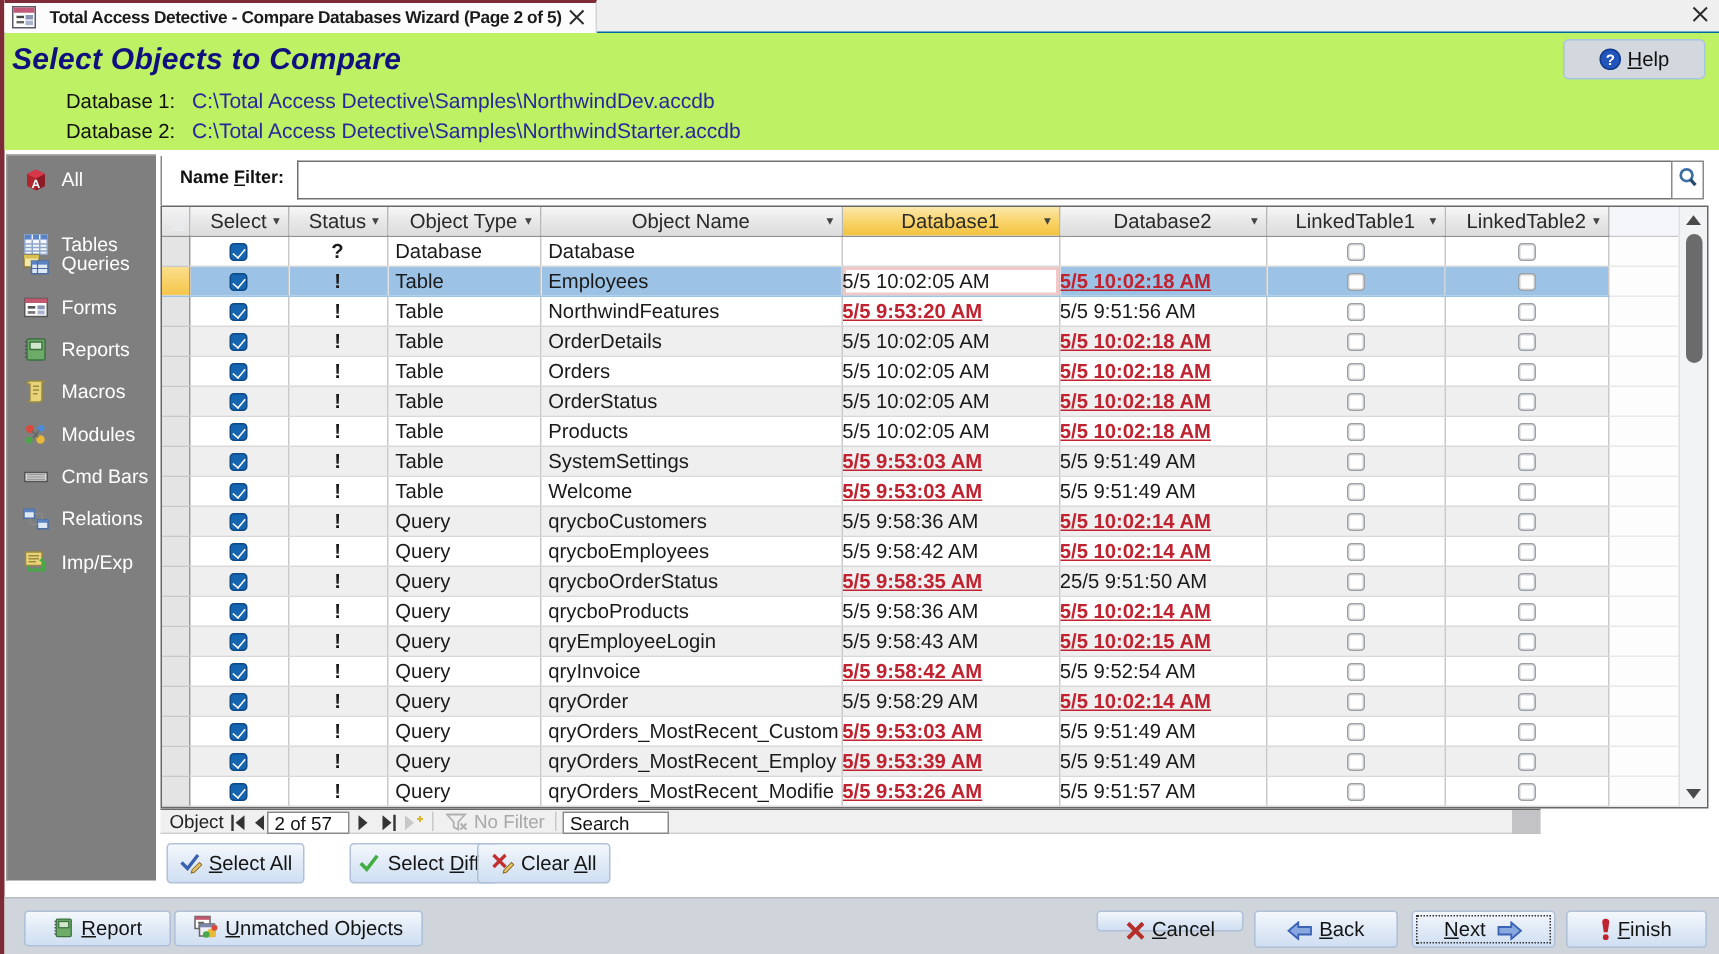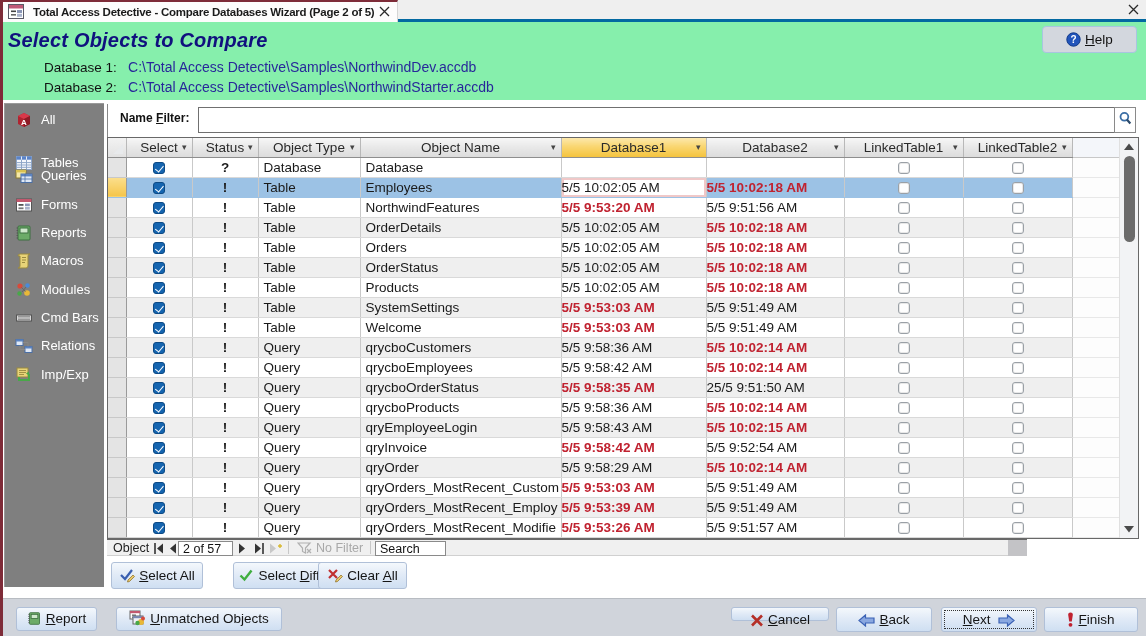--- a/index.html
+++ b/index.html
@@ -2,30 +2,30 @@
 <html><head>
 <meta charset="utf-8">
 <style>
 * { margin:0; padding:0; box-sizing:border-box; }
 html,body { width:1146px; height:636px; overflow:hidden; }
 body { font-family:"Liberation Sans", sans-serif; position:relative; background:#fff; }
 #win { position:absolute; inset:0; }
 #maroonbar { position:absolute; left:0; top:0; width:3px; height:636px; background:#7e2b38; }
 
 
-#titlestrip { position:absolute; left:3px; top:0; right:0; height:22px; background:#efefef; border-bottom:3px solid #0369a1;}
+#titlestrip { position:absolute; left:3px; top:0; right:0; height:22px; background:#efefef; border-bottom:1px solid #0369a1;}
 #tab { position:absolute; left:0; top:0; width:395px; height:22px; background:#fdfcfc; border-top:2px solid #7e2b38; border-right:1px solid #d5d5d5;}
 #tab .ticon { position:absolute; left:5px; top:2px; }
 #tab .ttext { position:absolute; left:30px; top:4px; font-size:11.5px; font-weight:bold; color:#1a1a1a; white-space:nowrap; letter-spacing:-0.25px;}
 .xmark { stroke:#2a2a2a; stroke-width:1.3; }
 #tabx { position:absolute; left:376px; top:4px;}
 #winx { position:absolute; right:7px; top:4px;}
 
 
-#heading { position:absolute; left:3px; top:22px; right:0; height:78px; background:#86efac; }
+#heading { position:absolute; left:3px; top:22px; right:0; height:78px; background:#bef264; }
 #heading h1 { position:absolute; left:5px; top:7px; font-size:20px; font-style:italic; font-weight:bold; color:#10107e; letter-spacing:0.2px;}
 .dbrow { position:absolute; left:5px; font-size:13.5px; color:#111;margin-left:36px; }
 .dbrow .path { color:#28289a; font-size:14px; }
 #db1 { top:37px; }
 #db2 { top:57px; }
 #helpbtn { position:absolute; right:9px; top:4px; width:95px; height:27px; background:#d3d7de; border:1px solid #a8c5e0; border-radius:4px; font-size:13.5px; color:#111; text-align:center; line-height:25px;}
 #helpbtn u { text-decoration:underline; }
 
 
 #sidebar { position:absolute; left:4px; top:103px; width:100px; height:484px; background:#7f7f7f; border-top:1px solid #9a9a9a; border-left:1px solid #9a9a9a;}
@@ -59,21 +59,21 @@
 tr.rw td { background:#fff; }
 tr.rg td { background:#efefef; }
 tr.rw td.rh, tr.rg td.rh { background:#e4e4e4; }
 tr.rw td.empt, tr.rg td.empt { background:#fdfdfd; }
 tr.rsel td { background:#9cc2e5; border-bottom-color:#9cc2e5; }
 tr.rsel td.rhsel { background:linear-gradient(#fbdf8d,#f5c54a); }
 tr.rsel td.empt { background:#fdfdfd; border-bottom:1px solid #e8e8e8; }
 td.st { text-align:center; font-weight:bold; }
 td.ot, td.on { padding-left:5px; }
 td.dt { padding-right:5px; }
-td.red { color:#c02230; font-weight:bold; }
+td.red { color:#c02230; font-weight:bold;text-decoration:underline; }
 td.active { background:#fff !important; box-shadow:inset 0 0 0 2px #f0c8c8; color:#1a1a1a;}
 td.ck { text-align:center; }
 .cb { display:inline-block; width:12px; height:12px; border-radius:3px; vertical-align:middle; }
 .cb.on { background:#1565b0; border:1px solid #0d4a85; position:relative; }
 .cb.on:after { content:""; position:absolute; left:2.9px; top:0.9px; width:4px; height:6.6px; border:solid #fff; border-width:0 1.7px 1.7px 0; transform:rotate(40deg); }
 .cb.off { background:#fefefe; border:1px solid #9aa0a6; box-shadow:inset 0 0 0 1px #e8e8e8; }
 
 
 #vsb { position:absolute; left:1119px; top:138px; width:19px; height:400px; background:#f2f3f5; border-left:1px solid #e0e0e0;}
 #vsb .arr { position:absolute; left:3px; width:12px; height:8px; }
@@ -88,21 +88,21 @@
 #nofilter { position:absolute; left:196px; top:1px; color:#a8a8a8; font-size:12.5px;}
 
 
 .btn { position:absolute; background:linear-gradient(#f4f8fc,#e2ebf7 45%,#cfdff2); border:1px solid #b0c0d8; border-radius:3px; font-size:13.5px; color:#141414; text-align:center; }
 #btn-selall { left:111px; top:562px; width:92px; height:27px; line-height:25px;}
 #btn-seldif { left:211px; top:562px; width:99px; height:27px; line-height:25px;margin-left:22px;}
 #btn-clrall { left:318px; top:562px; width:89px; height:27px; line-height:25px;}
 
 
 #bottom { position:absolute; left:3px; top:598px; right:0; height:38px; background:#d0d4db; border-top:1px solid #b8bcc2; }
-#btn-report { left:13px; top:8px; width:81px; height:24px; line-height:22px;}
+#btn-report { left:13px; top:8px; width:98px; height:24px; line-height:22px;}
 #btn-unm { left:113px; top:8px; width:166px; height:24px; line-height:22px;}
 #btn-cancel { left:728px; top:8px; width:98px; height:14px; line-height:23px;}
 #btn-back { left:833px; top:8px; width:96px; height:25px; line-height:23px;}
 #btn-next { left:938px; top:8px; width:96px; height:25px; line-height:23px; outline:1px dotted #333; outline-offset:-4px;}
 #btn-finish { left:1041px; top:8px; width:94px; height:25px; line-height:23px;}
 .bicon { vertical-align:-3px; margin-right:4px; }
 
 </style>
 </head>
 <body>

